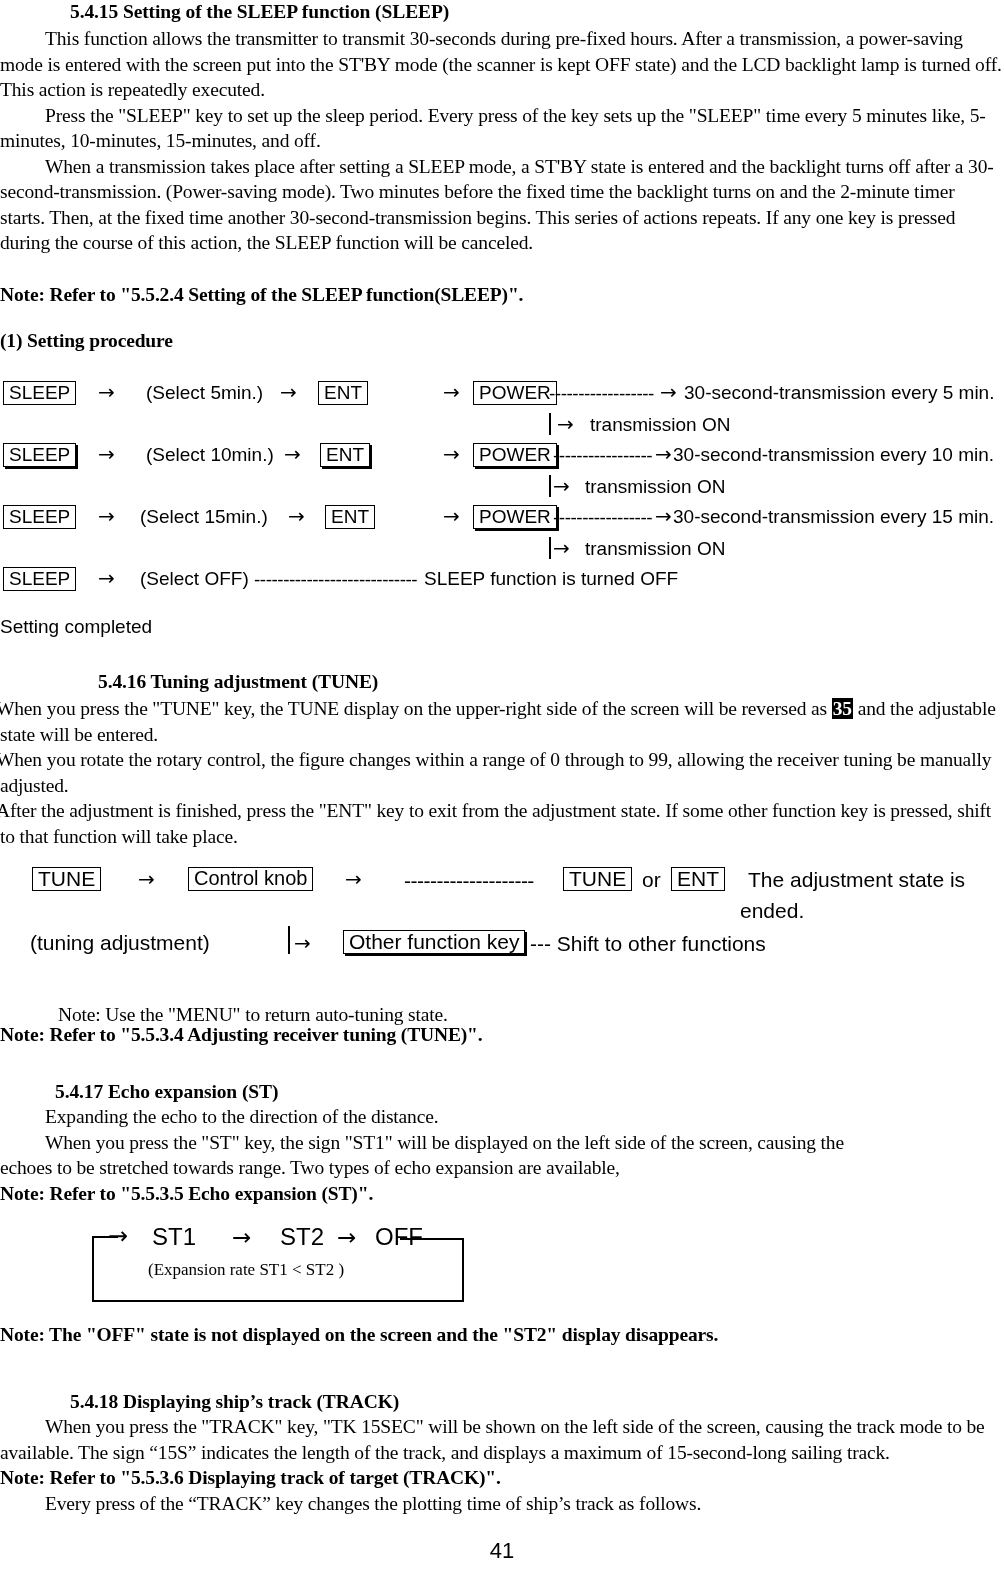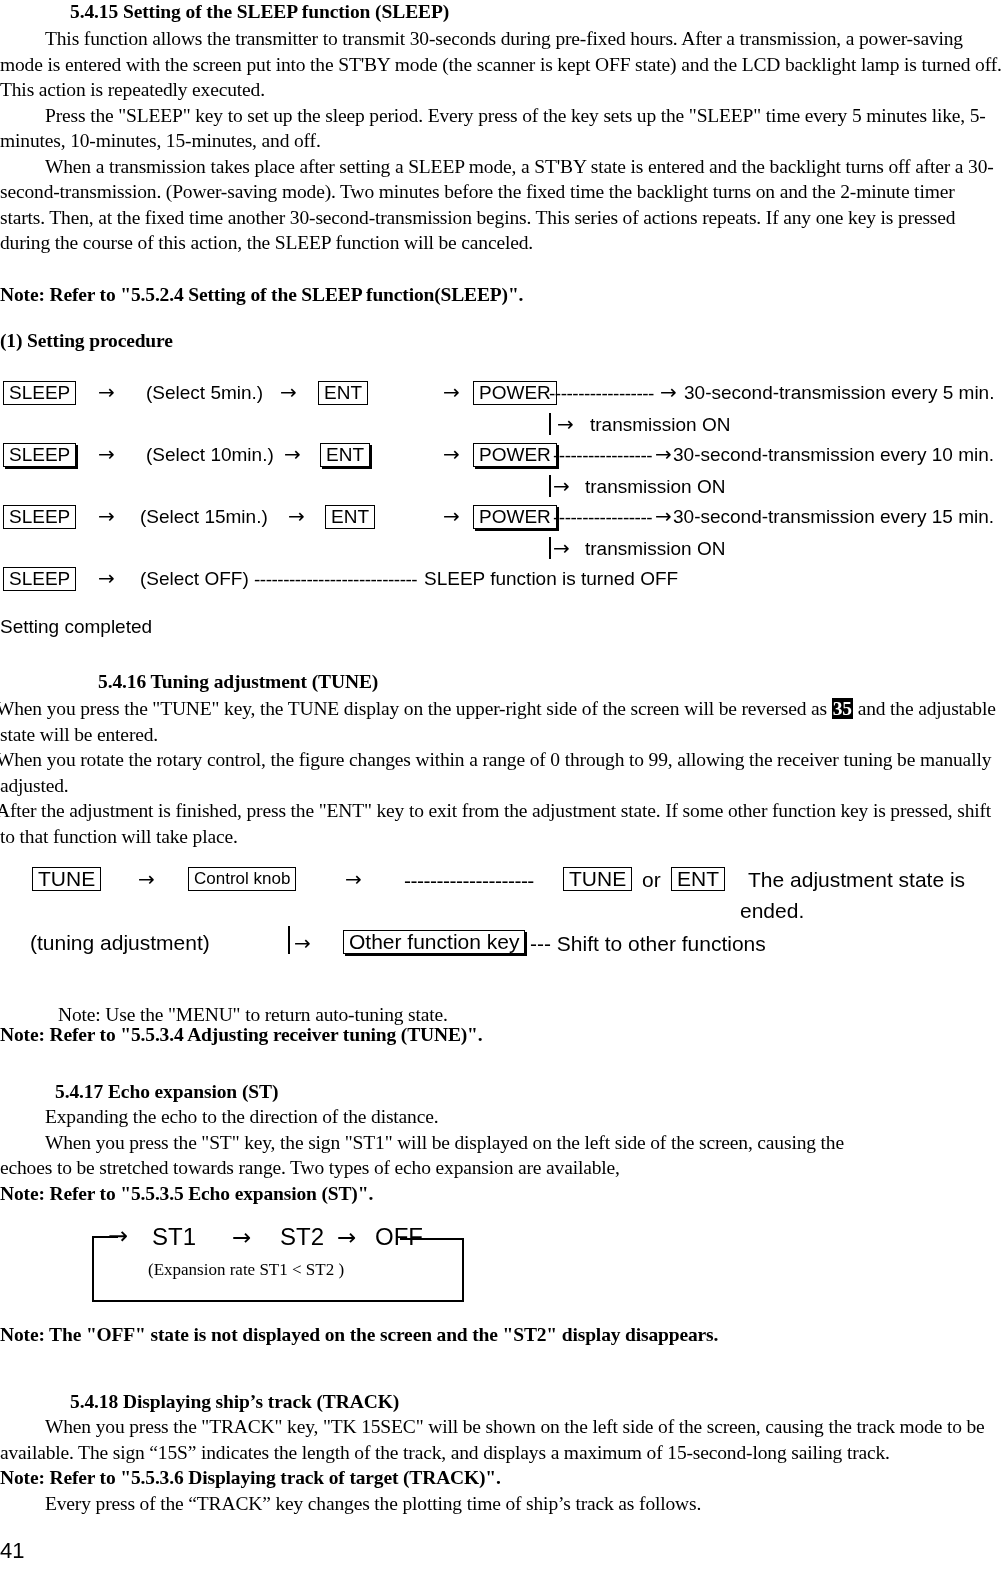--- a/index.html
+++ b/index.html
@@ -102,20 +102,21 @@
     position: absolute;
     width: 1.6px;
     background: #000;
   }
   .hline { position: absolute; height: 2px; background: #000; }
   .vline { position: absolute; width: 2px; background: #000; }
 
   .pageno {
     position: absolute;
     left: 0; right: 0;
+    text-align: center;
     font-family: "Liberation Sans", "DejaVu Sans", sans-serif;
     font-size: 22px;
   }
 </style>
 </head>
 <body>
 
 <div class="page">
 
   <div class="abs" style="left:0; top:0; width:1004px;">
@@ -194,21 +195,21 @@
     </div>
 
     <div class="numlist">
       <span class="lbl">(3)</span><span>After the adjustment is finished, press the "ENT" key to exit from the adjustment state.  If some other function key is pressed, shift to that function will take place.</span>
     </div>
   </div>
 
   <div class="abs diagram" style="left:0; top:862px; width:968px; height:100px;">
     <div class="abs" style="left:32px; top:5px;"><span class="keybox" style="font-size:21px;">TUNE</span></div>
     <div class="abs arrow" style="left:138px; top:7px;">→</div>
-    <div class="abs" style="left:188px; top:5px;"><span class="keybox" style="font-size:17px;">Control knob</span></div>
+    <div class="abs" style="left:188px; top:5px;"><span class="keybox" style="font-size:20px;">Control knob</span></div>
     <div class="abs arrow" style="left:345px; top:7px;">→</div>
     <div class="abs dash" style="left:404px; top:8px; font-size:21px;">--------------------</div>
     <div class="abs" style="left:563px; top:5px;"><span class="keybox" style="font-size:21px;">TUNE</span></div>
     <div class="abs dtxt" style="left:642px; top:7px; font-size:21px;">or</div>
     <div class="abs" style="left:671px; top:5px;"><span class="keybox" style="font-size:21px;">ENT</span></div>
     <div class="abs dtxt" style="left:748px; top:7px; font-size:21px;">The adjustment state is</div>
     <div class="abs dtxt" style="left:740px; top:38px; font-size:21px;">ended.</div>
 
     <div class="abs dtxt" style="left:30px; top:70px; font-size:21px;">(tuning adjustment)</div>
     <div class="vbar" style="left:288px; top:64px; height:28px;"></div>

